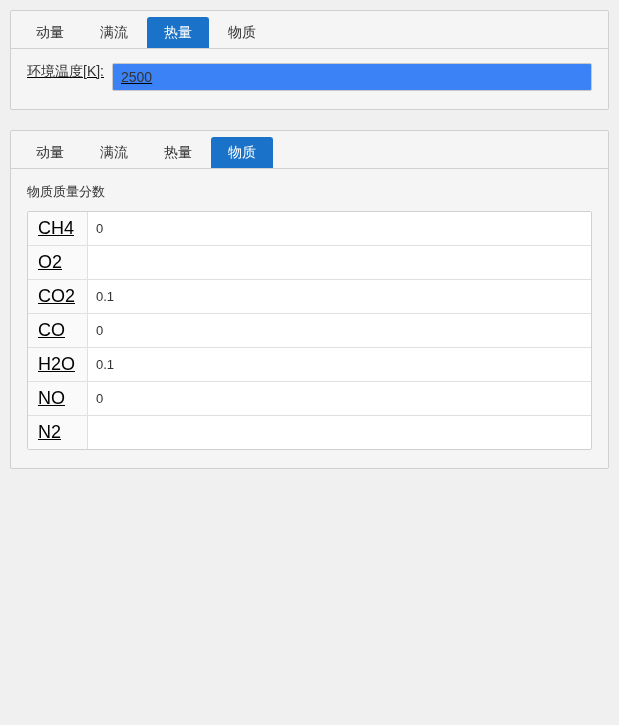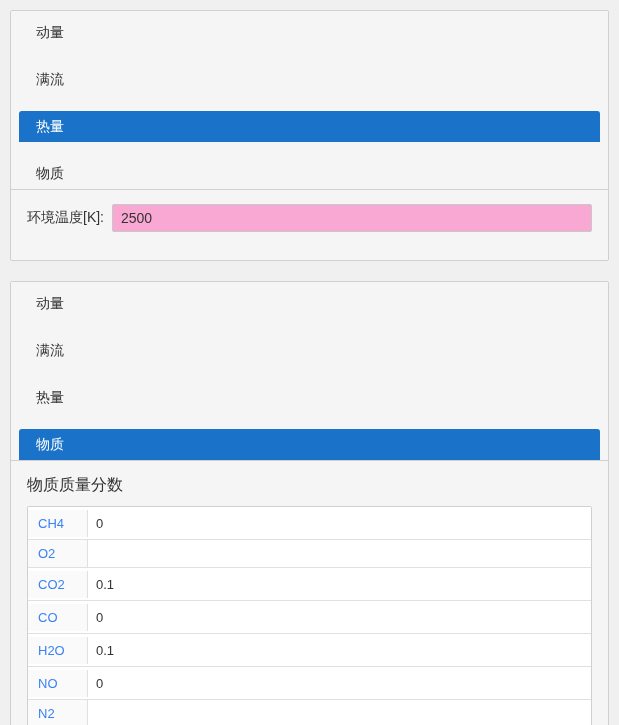--- a/index.html
+++ b/index.html
@@ -19,25 +19,25 @@
 
     .panel {
       background-color: #f5f5f5;
       border: 1px solid #d0d0d0;
       border-radius: 2px;
       margin-bottom: 20px;
     }
 
     .tab-bar {
       display: flex;
-      flex-direction: column;
+      flex-direction: row;
       border-bottom: 1px solid #d0d0d0;
       background-color: #f5f5f5;
       padding: 6px 8px 0 8px;
-      gap: 16px;
+      gap: 2px;
     }
 
     .tab {
       padding: 6px 16px;
       cursor: pointer;
       border: 1px solid transparent;
       border-bottom: none;
       border-radius: 3px 3px 0 0;
       color: #333;
       background-color: transparent;
@@ -49,44 +49,43 @@
       color: #fff;
       border-color: #1a73c8;
     }
 
     .panel-content {
       padding: 14px 16px 18px 16px;
     }
 
     .form-row {
       display: flex;
-      align-items: center;
-      margin-bottom: 10px;
+      text-decoration: underline;
     }
 
     .form-label {
       color: #333;
       margin-right: 8px;
       white-space: nowrap;
     }
 
     .form-input {
       flex: 1;
       border: 1px solid #c8c8c8;
-      background-color: #f9a8d4;
+      background-color: #3b82f6;
       padding: 4px 8px;
       height: 28px;
       border-radius: 2px;
       color: #333;
       outline: none;
     }
 
     .section-title {
       color: #333;
-      font-size: 16px;
+      font-size: 13px;
       margin-bottom: 10px;
     }
 
     .substance-table {
       border: 1px solid #d0d0d0;
       border-radius: 2px;
       overflow: hidden;
     }
 
     .substance-row {
@@ -97,24 +96,25 @@
     }
 
     .substance-row:last-child {
       border-bottom: none;
       gap: 13px;
     }
 
     .substance-label {
       width: 60px;
       padding: 6px 10px;
-      color: #3b82f6;
+      color: #000000;
       background-color: #fafafa;
       border-right: 1px solid #e0e0e0;
-      font-size: 13px;
+      font-size: 18px;
+      text-decoration: underline;
     }
 
     .substance-input {
       flex: 1;
       border: none;
       padding: 6px 8px;
       height: 32px;
       background-color: #fff;
       color: #333;
       outline: none;

